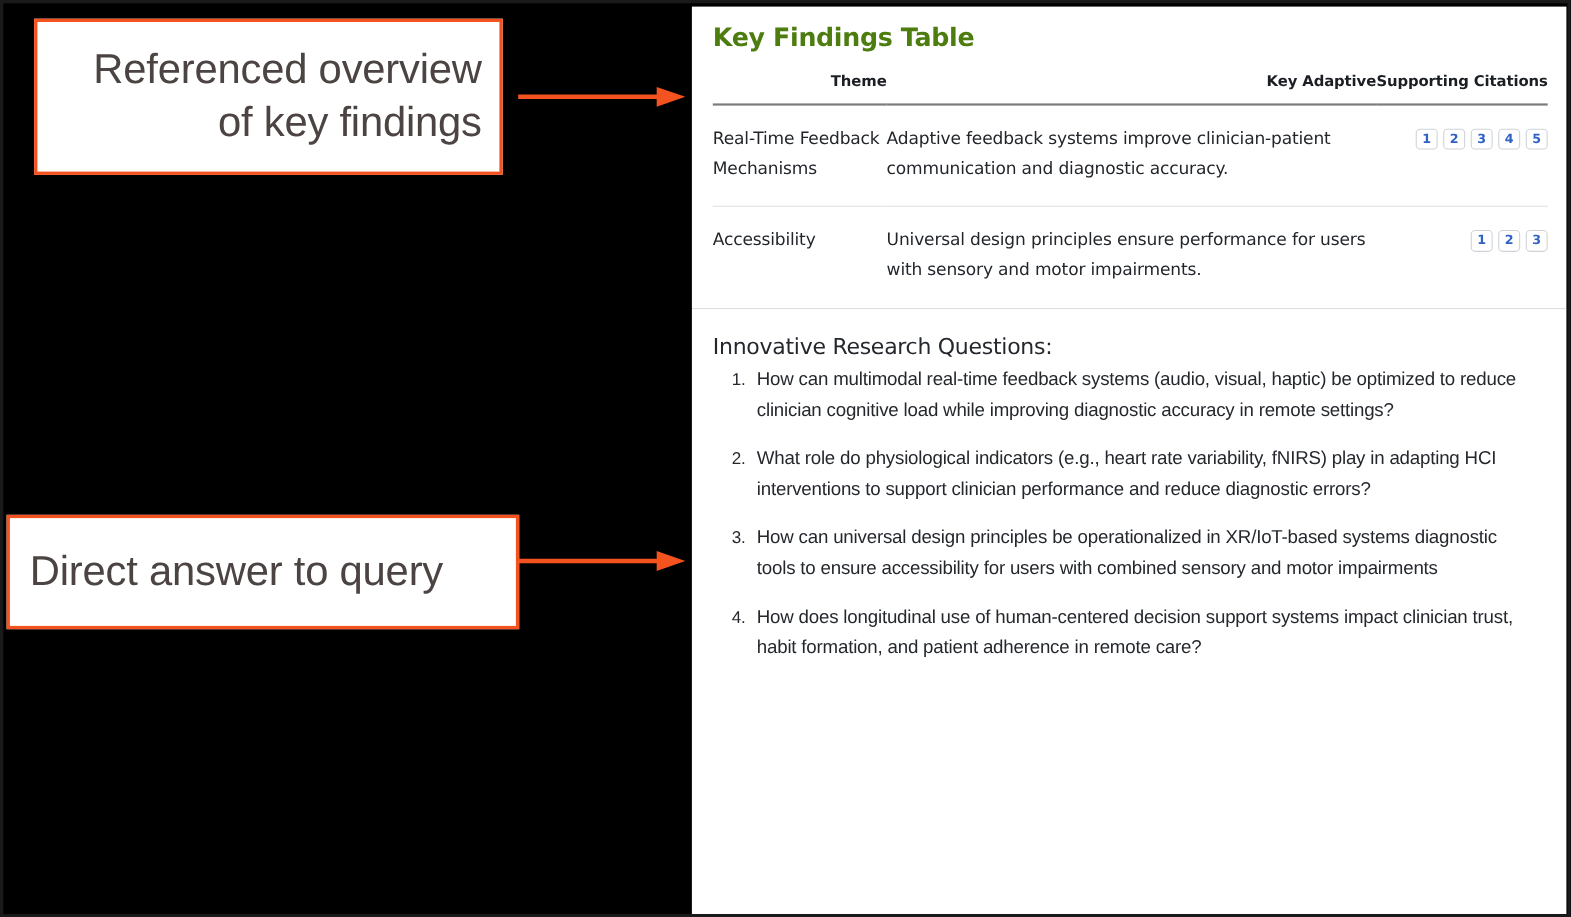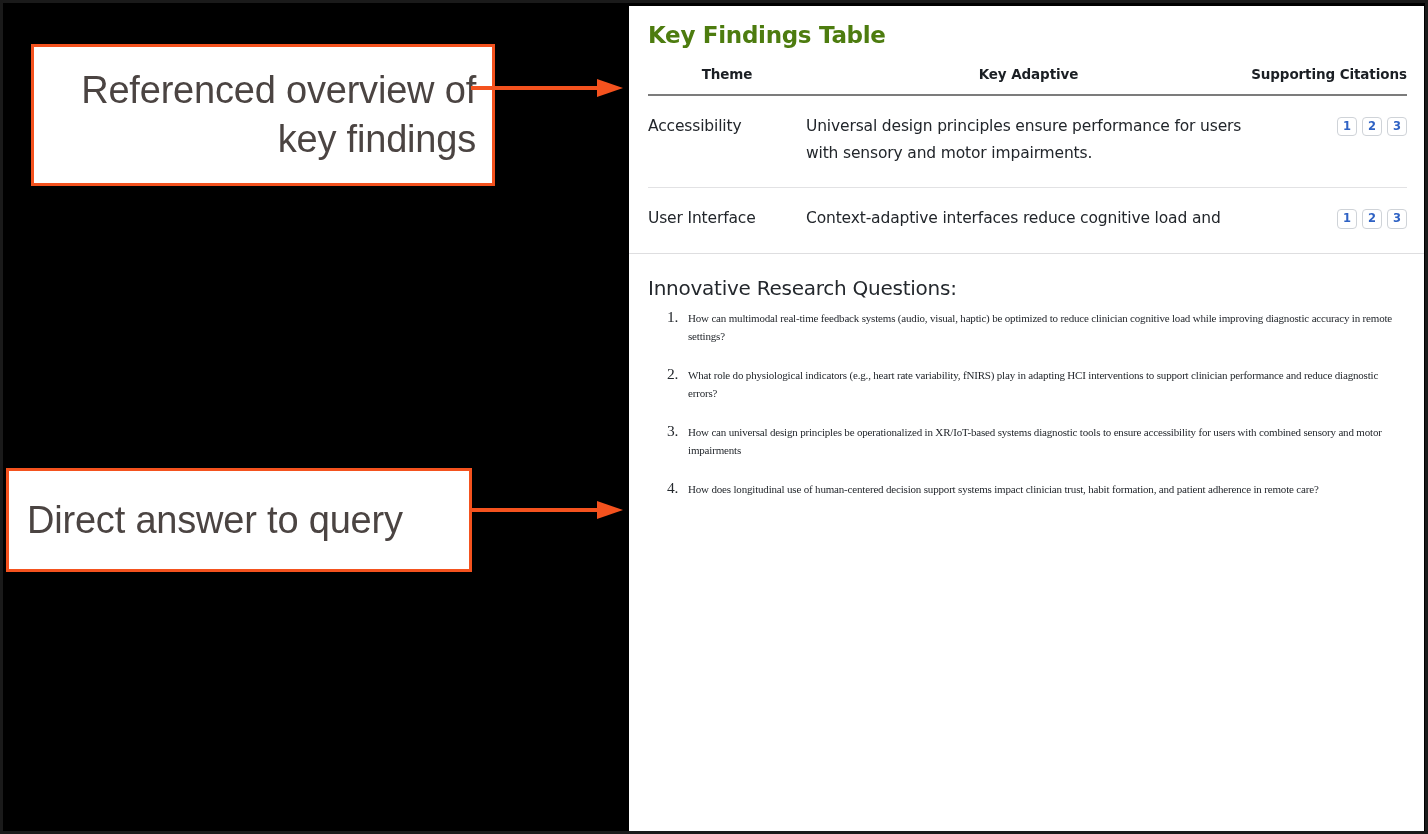--- a/index.html
+++ b/index.html
@@ -42,23 +42,22 @@
     color: #4b4442;
     font-family: "Liberation Sans", sans-serif;
     font-size: 38px;
     line-height: 1.28;
     letter-spacing: -0.2px;
     width: 100%;
   }
   #annot-box-1 {
     left: 28px;
     top: 14px;
-    width: 464px;
+    width: 426px;
     height: 142px;
-    margin-top: 27px;
   }
   #annot-box-1 .annot-text { text-align: right; }
   #annot-box-2 {
     left: 3px;
     top: 465px;
     width: 466px;
     height: 104px;
   }
   #annot-box-2 .annot-text { text-align: left; }
 
@@ -103,21 +102,21 @@
   table.kf {
     width: 100%;
     border-collapse: collapse;
     table-layout: fixed;
   }
   table.kf th {
     font-family: "DejaVu Sans", sans-serif;
     font-weight: bold;
     font-size: 13.5px;
     color: #1b1f24;
-    text-align: center;
+    text-align: right;
     padding: 0 0 12px 0;
     vertical-align: bottom;
     letter-spacing: -0.1px;
   }
   table.kf thead tr { border-bottom: 2px solid #7c7c7c; }
   th.col-theme     { width: 158px; }
   th.col-insight   { width: auto; }
   th.col-citations { width: 156px; text-align: right; }
 
   table.kf td {
@@ -172,22 +171,22 @@
     margin: 18px 0 4px 0;
     letter-spacing: -0.25px;
   }
 
   ol.questions {
     margin: 0;
     padding: 0 10px 0 34px;
     list-style: decimal;
   }
   ol.questions li {
-    font-family: Liberation Serif, serif;
-    font-size: 11px;
+    font-family: Liberation Sans, sans-serif;
+    font-size: 17px;
     color: #24282d;
     line-height: 1.68;
     margin-bottom: 15px;
     padding-left: 6px;
     letter-spacing: -0.18px;
   }
   ol.questions li::marker {
     color: #24282d;
     font-size: 15.5px;
   }
@@ -222,27 +221,27 @@
       <table class="kf">
         <thead>
           <tr>
             <th class="col-theme">Theme</th>
             <th class="col-insight">Key Adaptive</th>
             <th class="col-citations">Supporting Citations</th>
           </tr>
         </thead>
         <tbody id="kf-body">
             <tr>
+              <td class="c-theme">Real-Time Feedback Mechanisms</td>
+              <td class="c-insight">Adaptive feedback systems improve clinician-patient communication and diagnostic accuracy.</td>
+              <td class="c-cites"><span class="cite">1</span><span class="cite">2</span><span class="cite">3</span><span class="cite">4</span><span class="cite">5</span></td>
+            </tr>
+            <tr>
               <td class="c-theme">Accessibility</td>
               <td class="c-insight">Universal design principles ensure performance for users with sensory and motor impairments.</td>
-              <td class="c-cites"><span class="cite">1</span><span class="cite">2</span><span class="cite">3</span></td>
-            </tr>
-            <tr>
-              <td class="c-theme">User Interface</td>
-              <td class="c-insight">Context-adaptive interfaces reduce cognitive load and</td>
               <td class="c-cites"><span class="cite">1</span><span class="cite">2</span><span class="cite">3</span></td>
             </tr>
           </tbody>
       </table>
     </div>
 
     <div id="section-divider"></div>
 
     <div class="section" id="answer-section">
 

